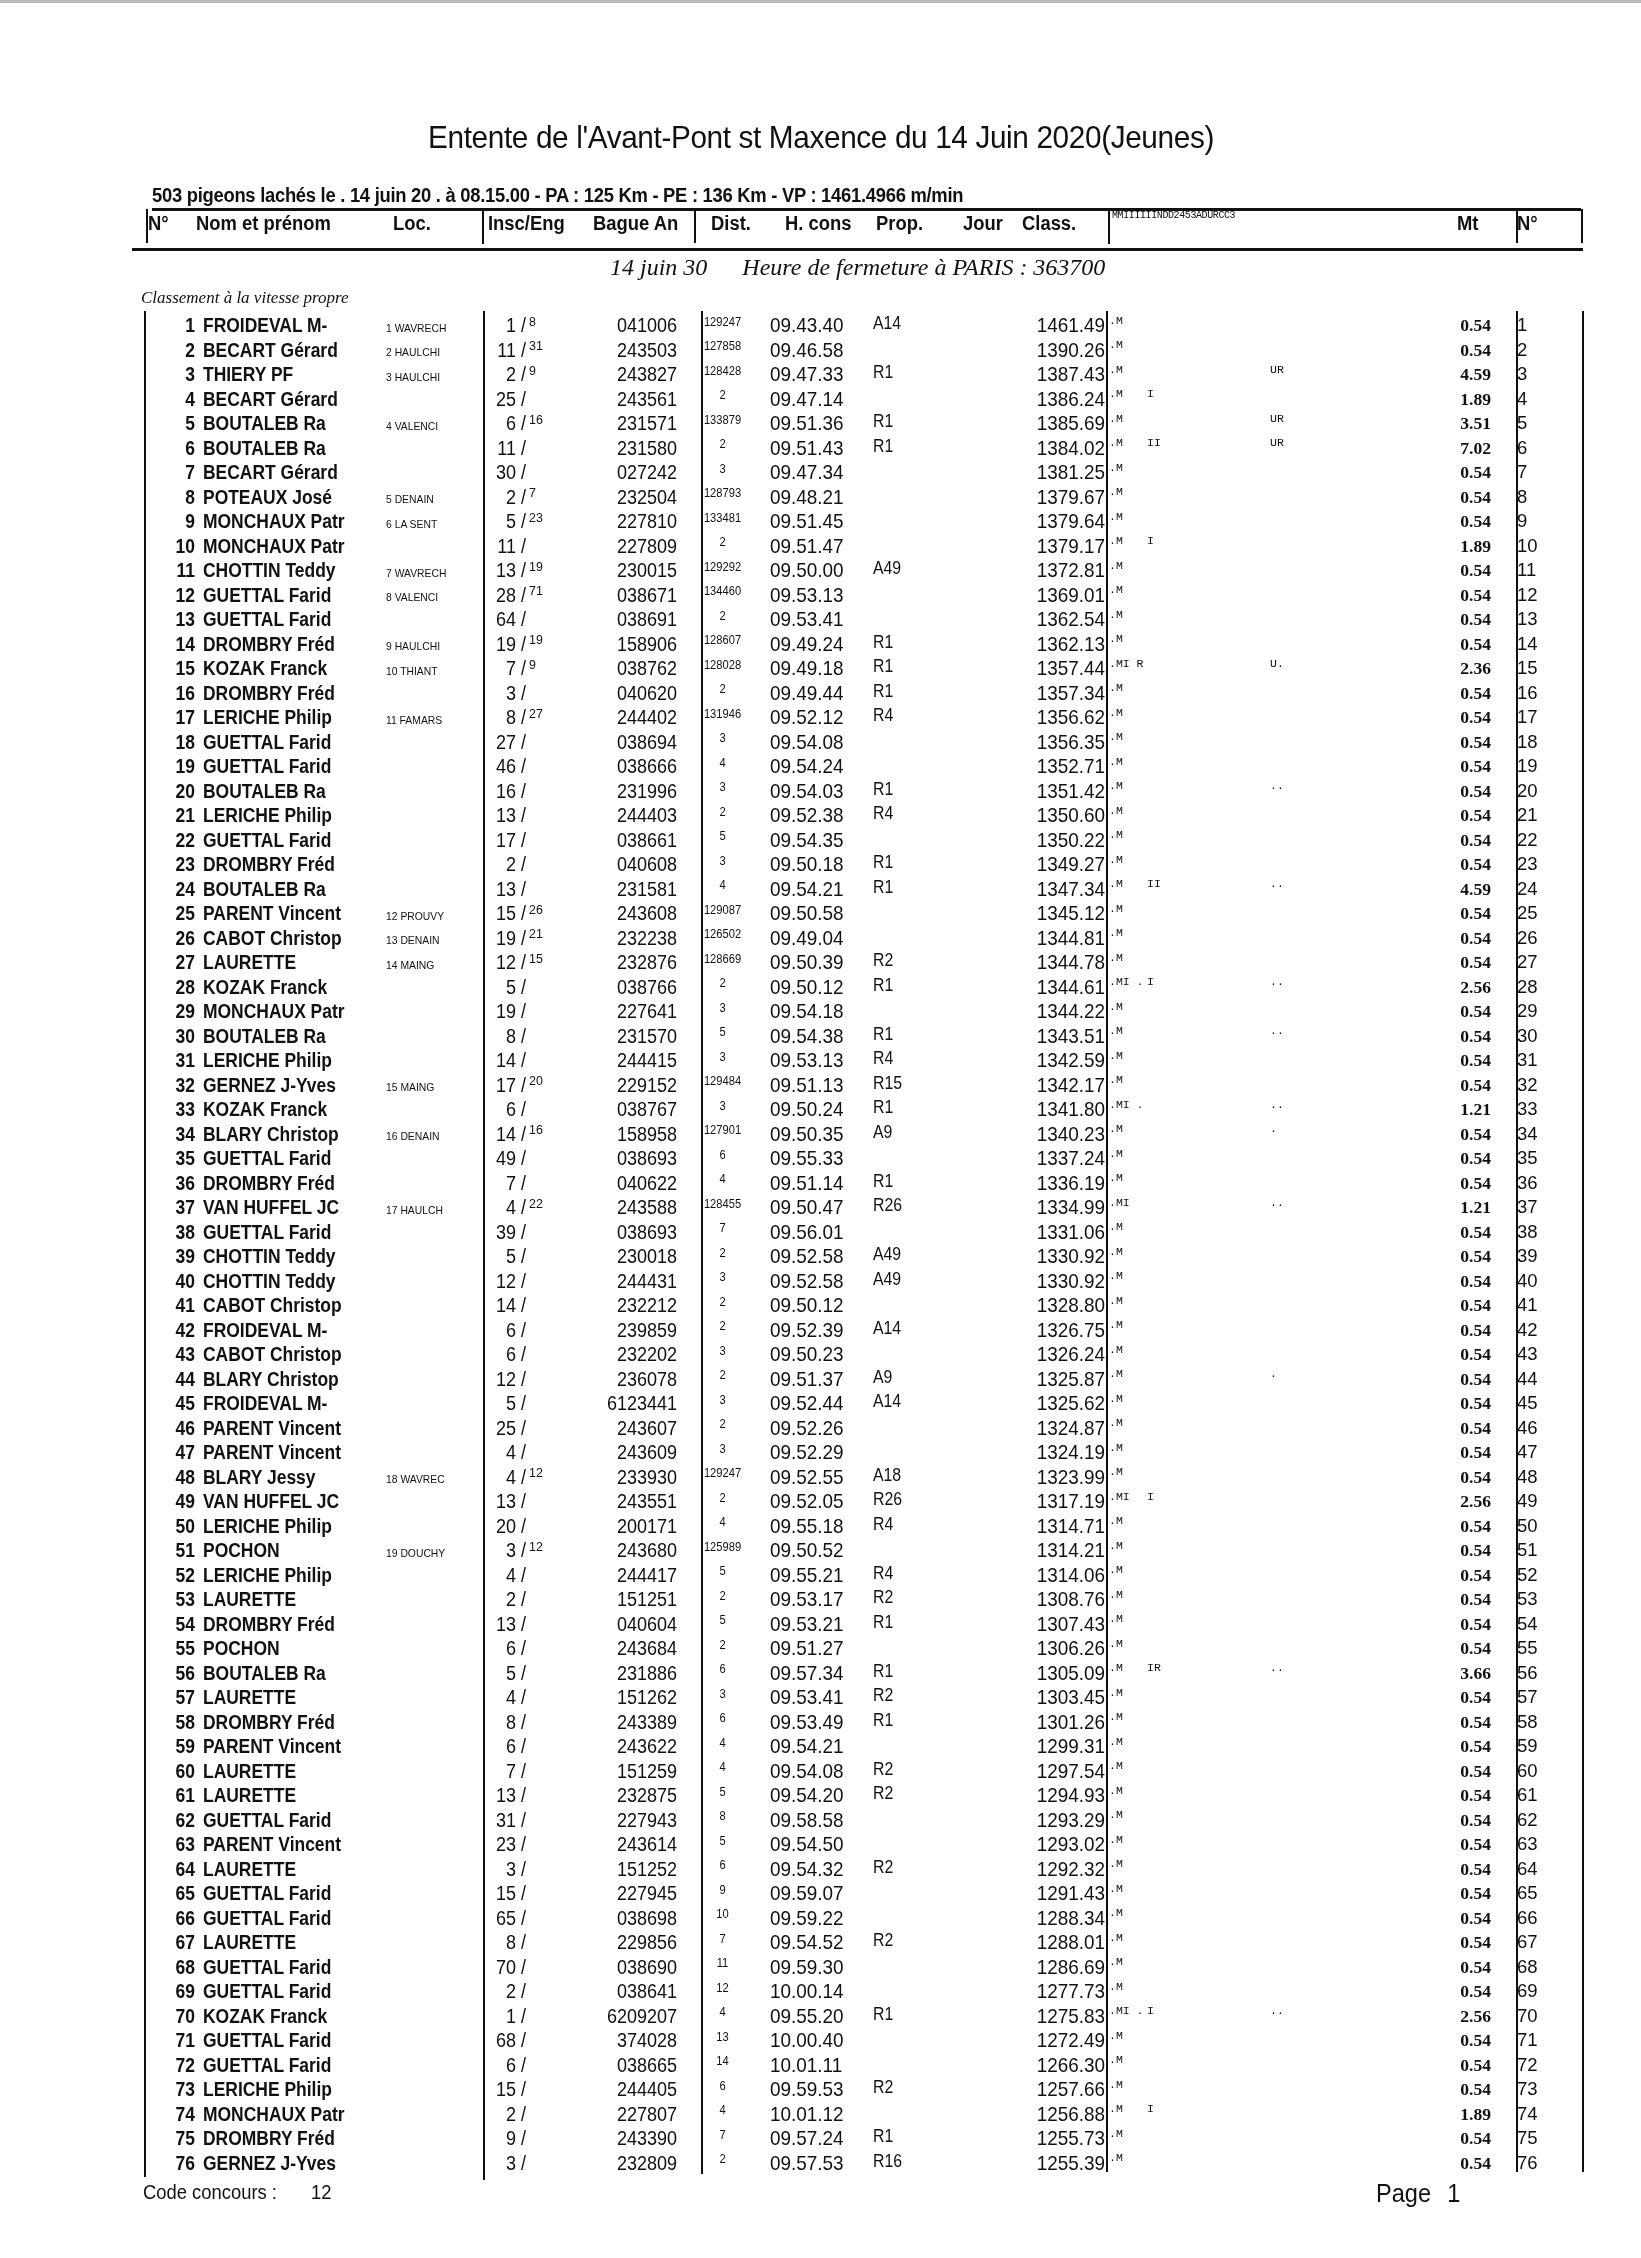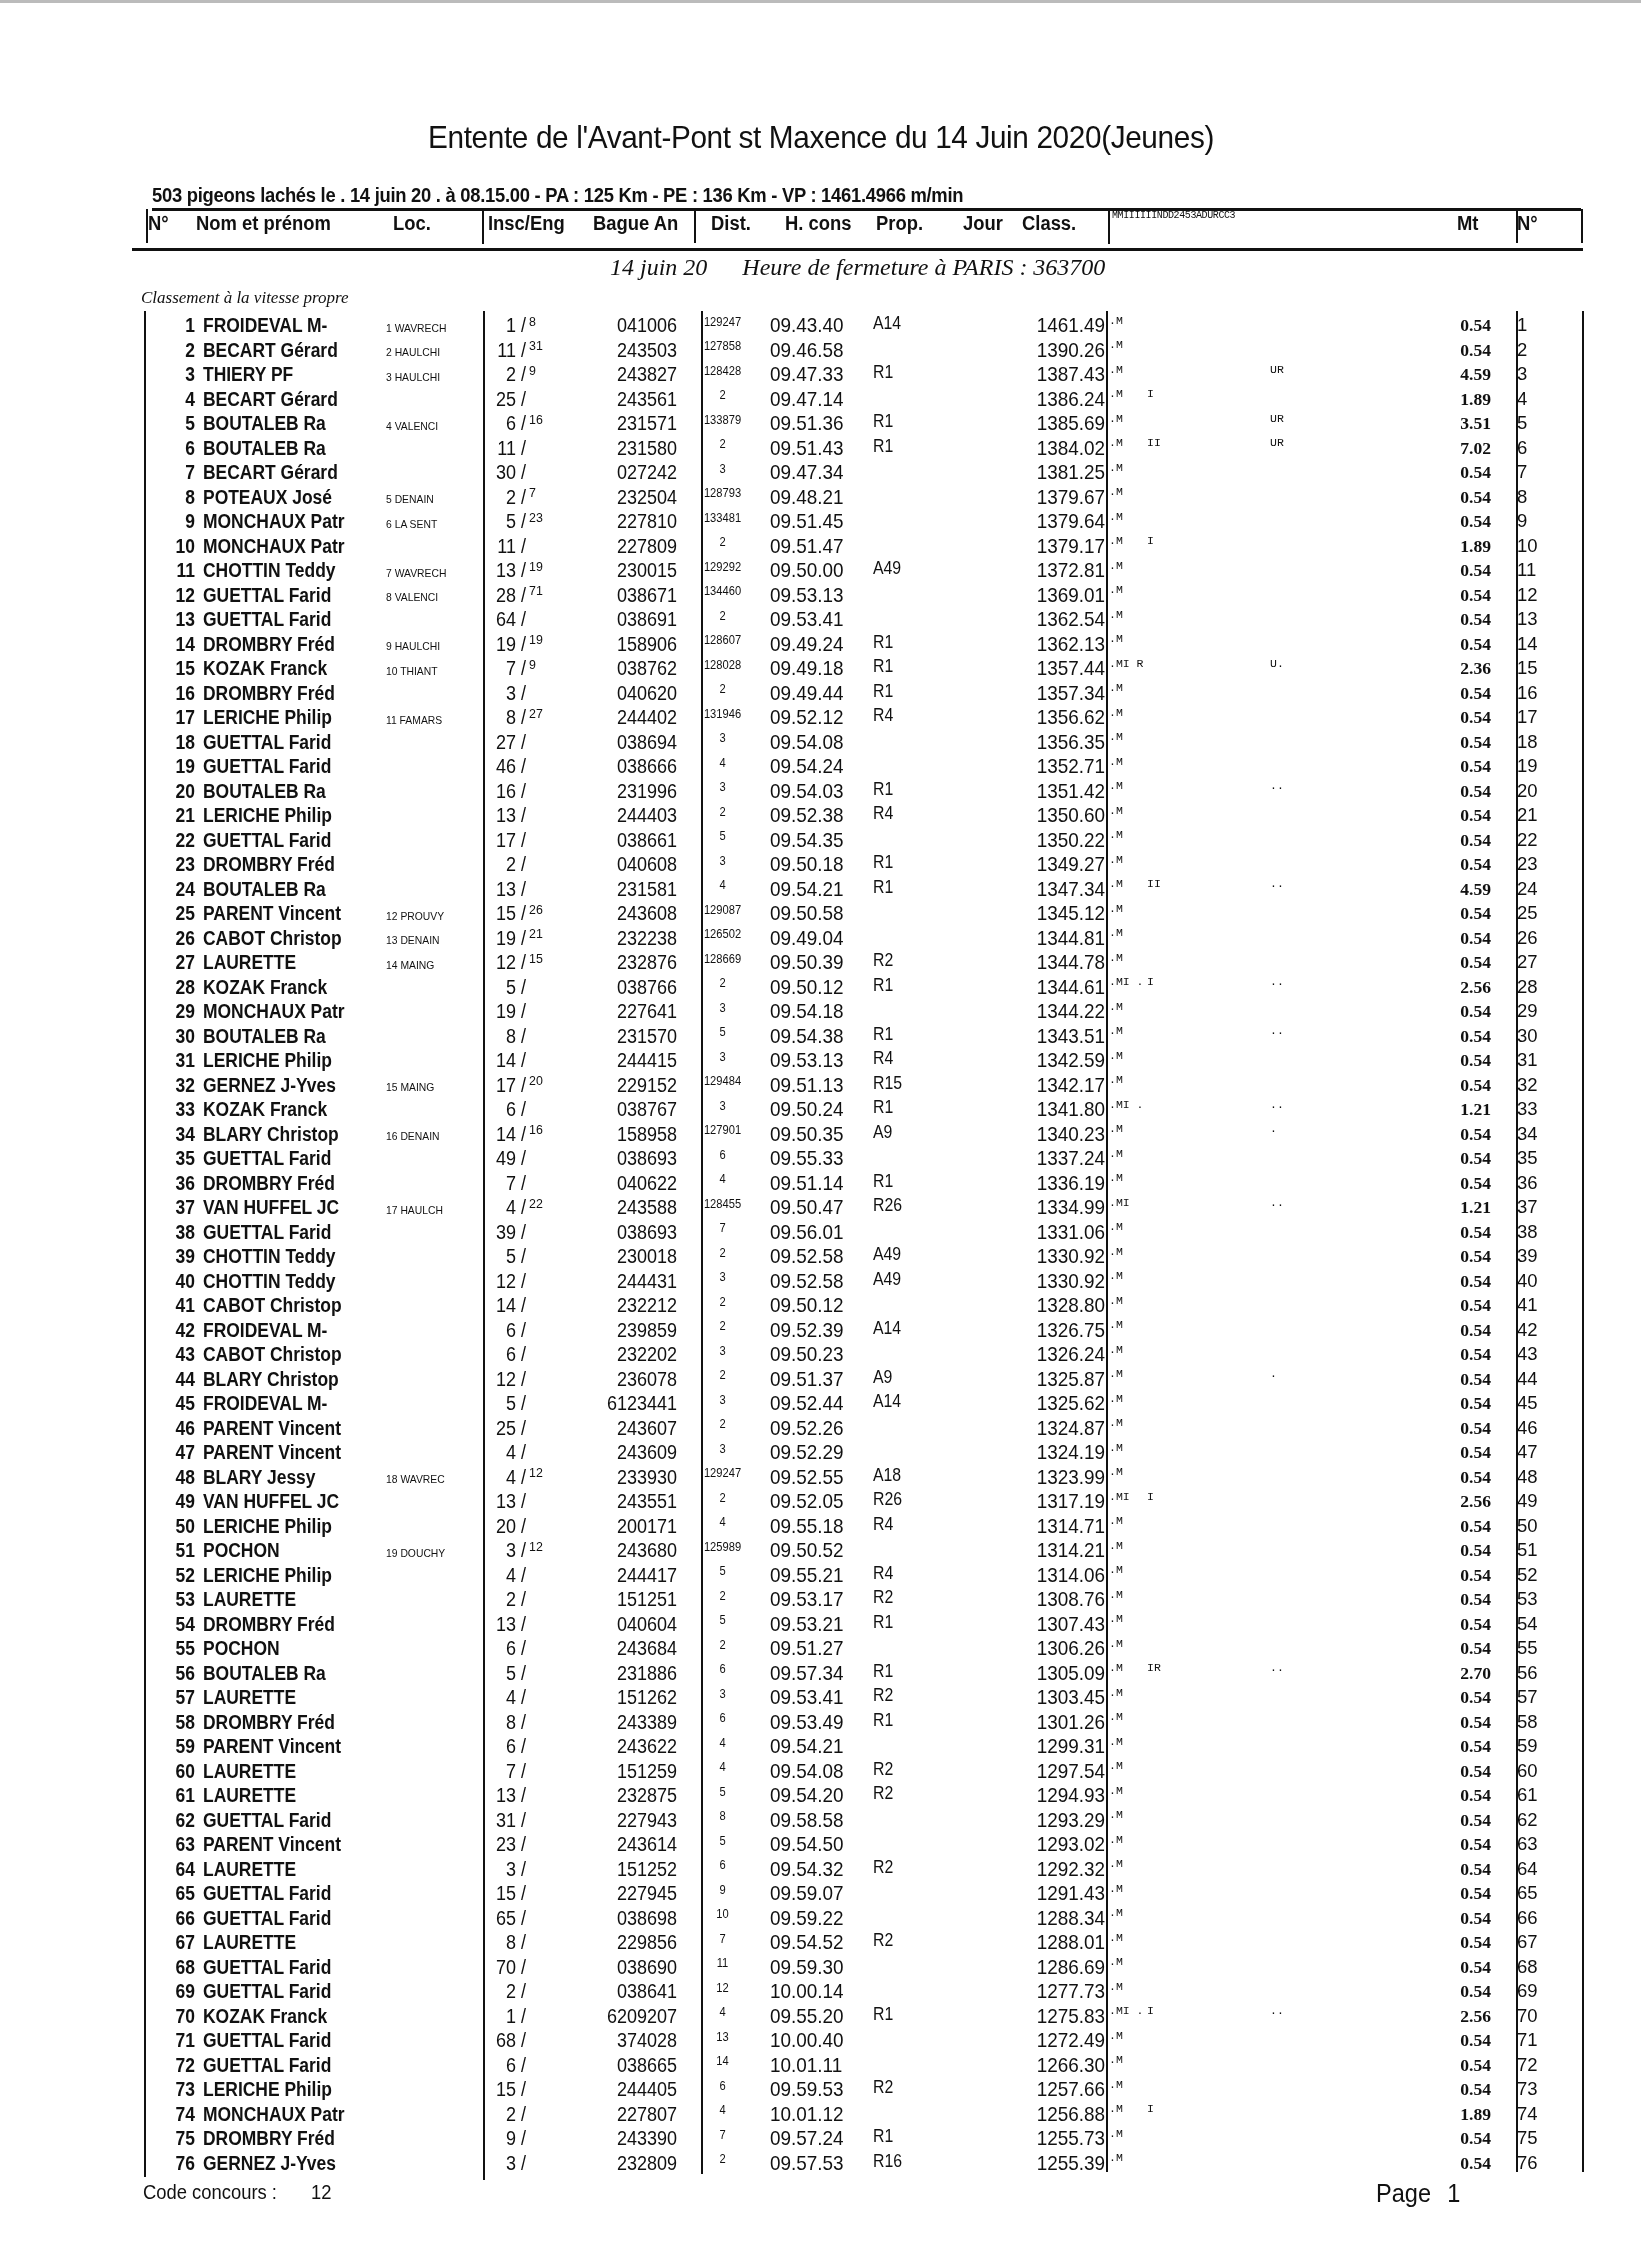--- a/index.html
+++ b/index.html
@@ -63,21 +63,21 @@
 <div class="hdr" style="left:711px;">Dist.</div>
 <div class="hdr" style="left:785px;">H. cons</div>
 <div class="hdr" style="left:876px; font-weight:bold;">Prop.</div>
 <div class="hdr" style="left:963px;">Jour</div>
 <div class="hdr" style="left:1022px;">Class.</div>
 <div class="hdr-code" style="left:1112px;">MMIIIIIINDD2453ADURCC3</div>
 <div class="hdr" style="left:1457px;">Mt</div>
 <div class="hdr" style="left:1517px;">N°</div>
 
 <div class="subtitle">
-  <span>14 juin 20</span><span class="gap"></span><span>Heure de fermeture  à PARIS : 363700</span>
+  <span>14 juin 30</span><span class="gap"></span><span>Heure de fermeture  à PARIS : 363700</span>
 </div>
 
 <div class="classement">Classement à la vitesse propre</div>
 
 <div class="vline" style="left:144px; top:311px; height:1866px;"></div>
 <div class="vline" style="left:483px; top:311px; height:1869px;"></div>
 <div class="vline" style="left:701px; top:311px; height:1863px;"></div>
 <div class="vline" style="left:1106px; top:311px; height:1861px;"></div>
 <div class="vline" style="left:1516px; top:311px; height:1861px;"></div>
 <div class="vline" style="left:1582px; top:311px; height:1861px;"></div>
@@ -1025,21 +1025,21 @@
       <span class="c-ins">5 /</span>
       <span class="c-eng"></span>
       <span class="c-bague">231886</span>
       <span class="c-dist">6</span>
       <span class="c-heure">09.57.34</span>
       <span class="c-prop">R1</span>
       <span class="c-vit">1305.09</span>
       <span class="c-flags">.M</span>
       <span class="c-f2">IR</span>
       <span class="c-f3">..</span>
-      <span class="c-mt">2.70</span>
+      <span class="c-mt">3.66</span>
       <span class="c-n">56</span>
     </div>
     <div class="row">
       <span class="c-pl">57</span>
       <span class="c-name">LAURETTE</span>
       <span class="c-loc"></span>
       <span class="c-ins">4 /</span>
       <span class="c-eng"></span>
       <span class="c-bague">151262</span>
       <span class="c-dist">3</span>

